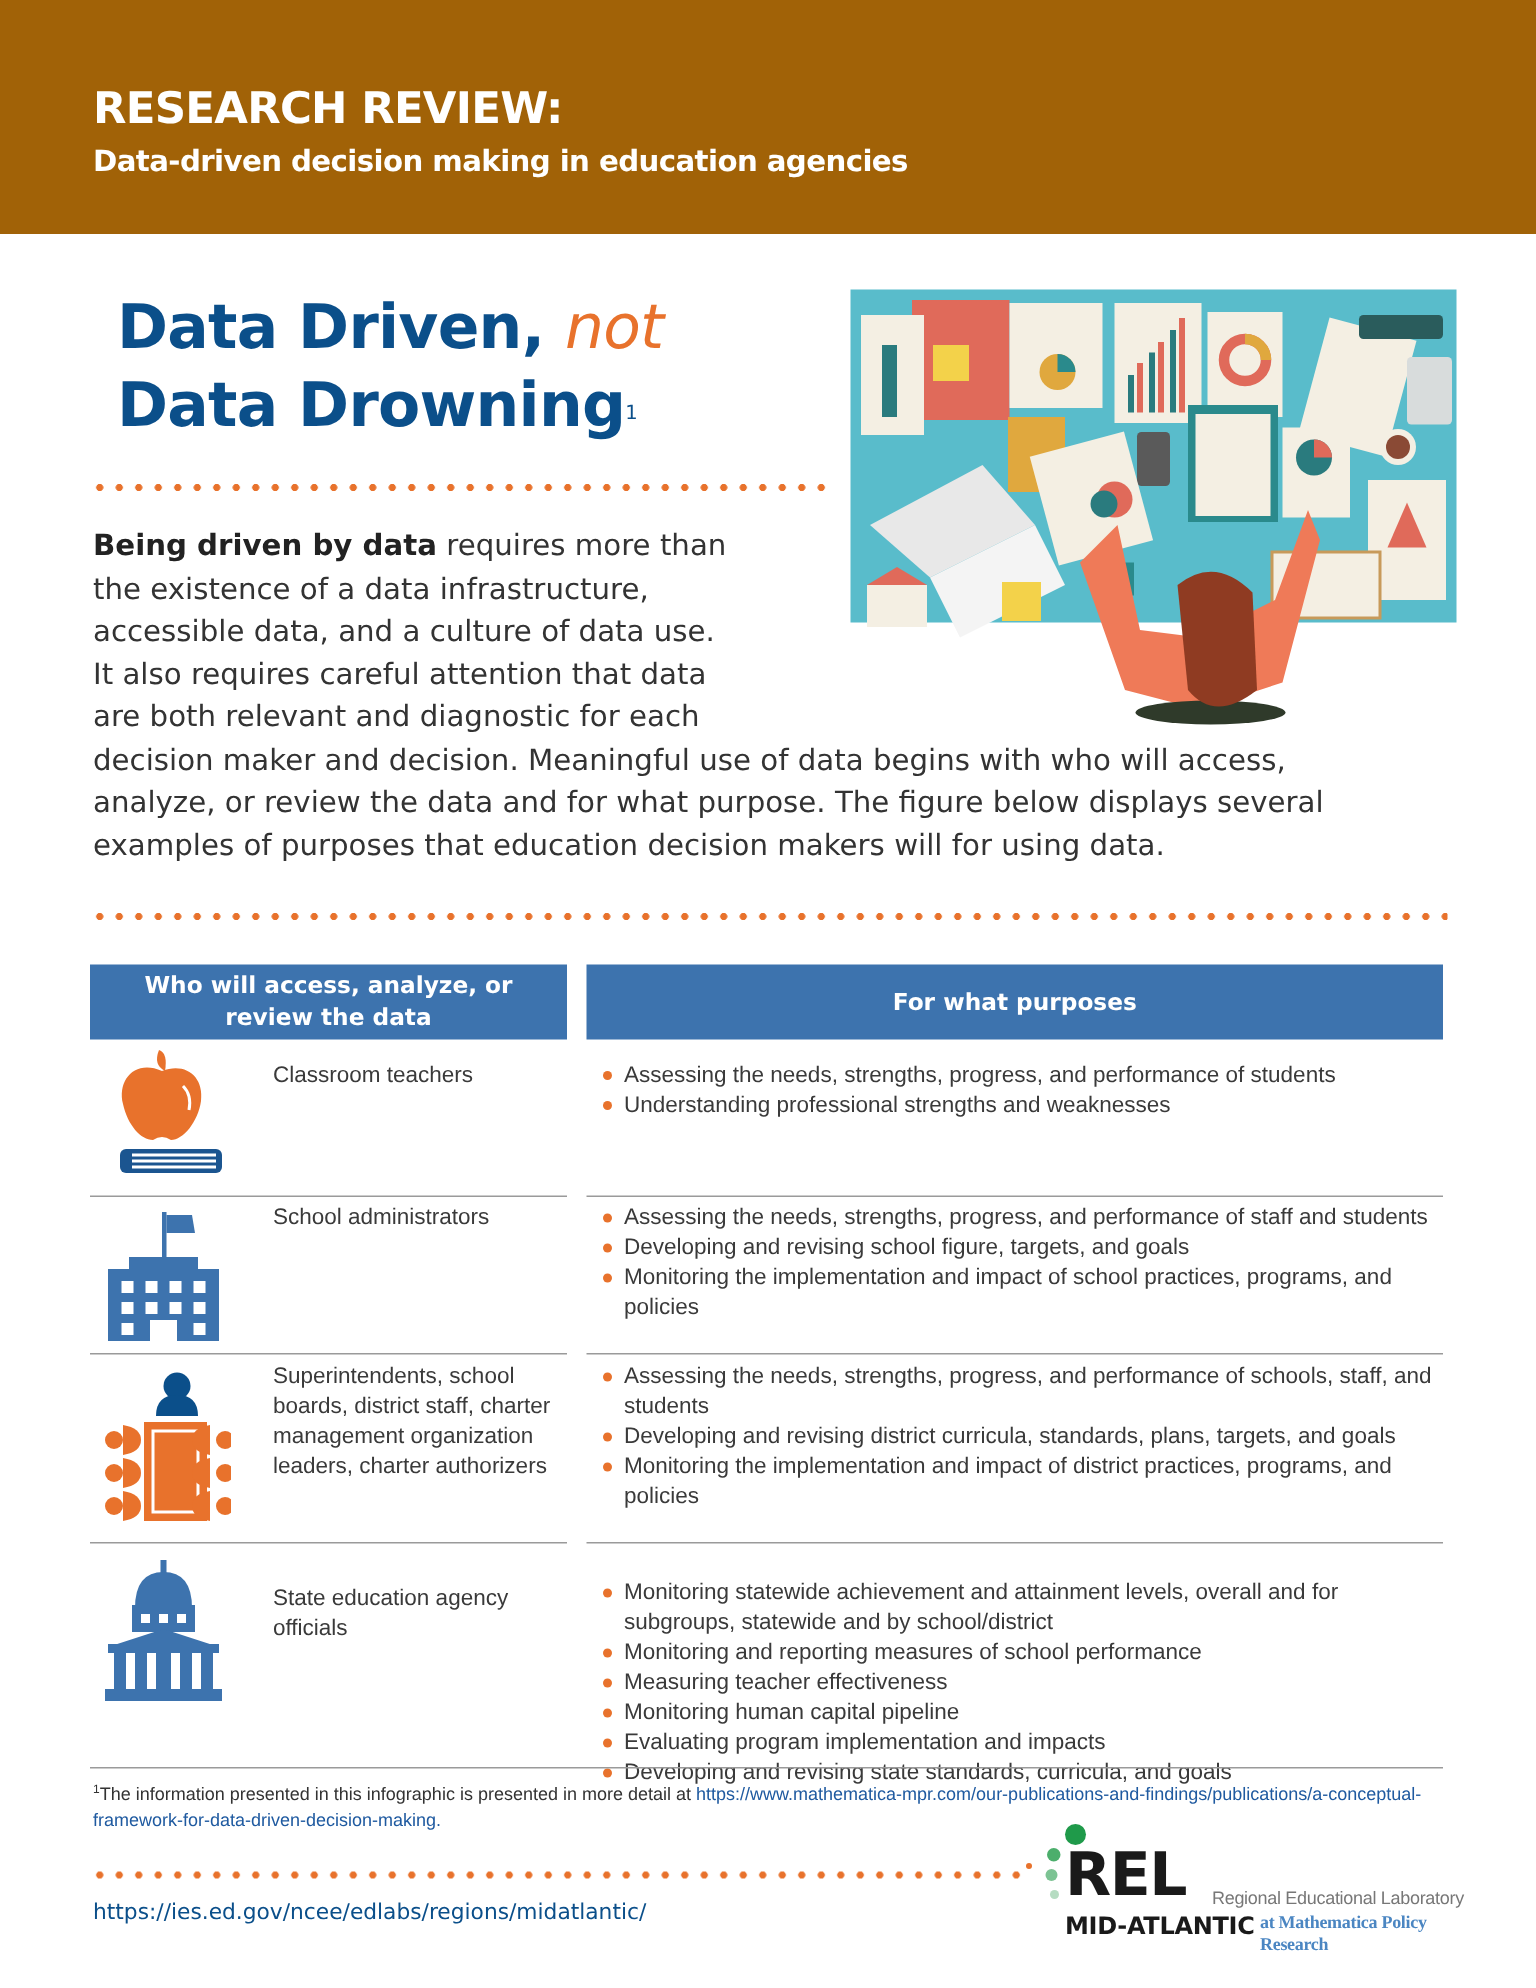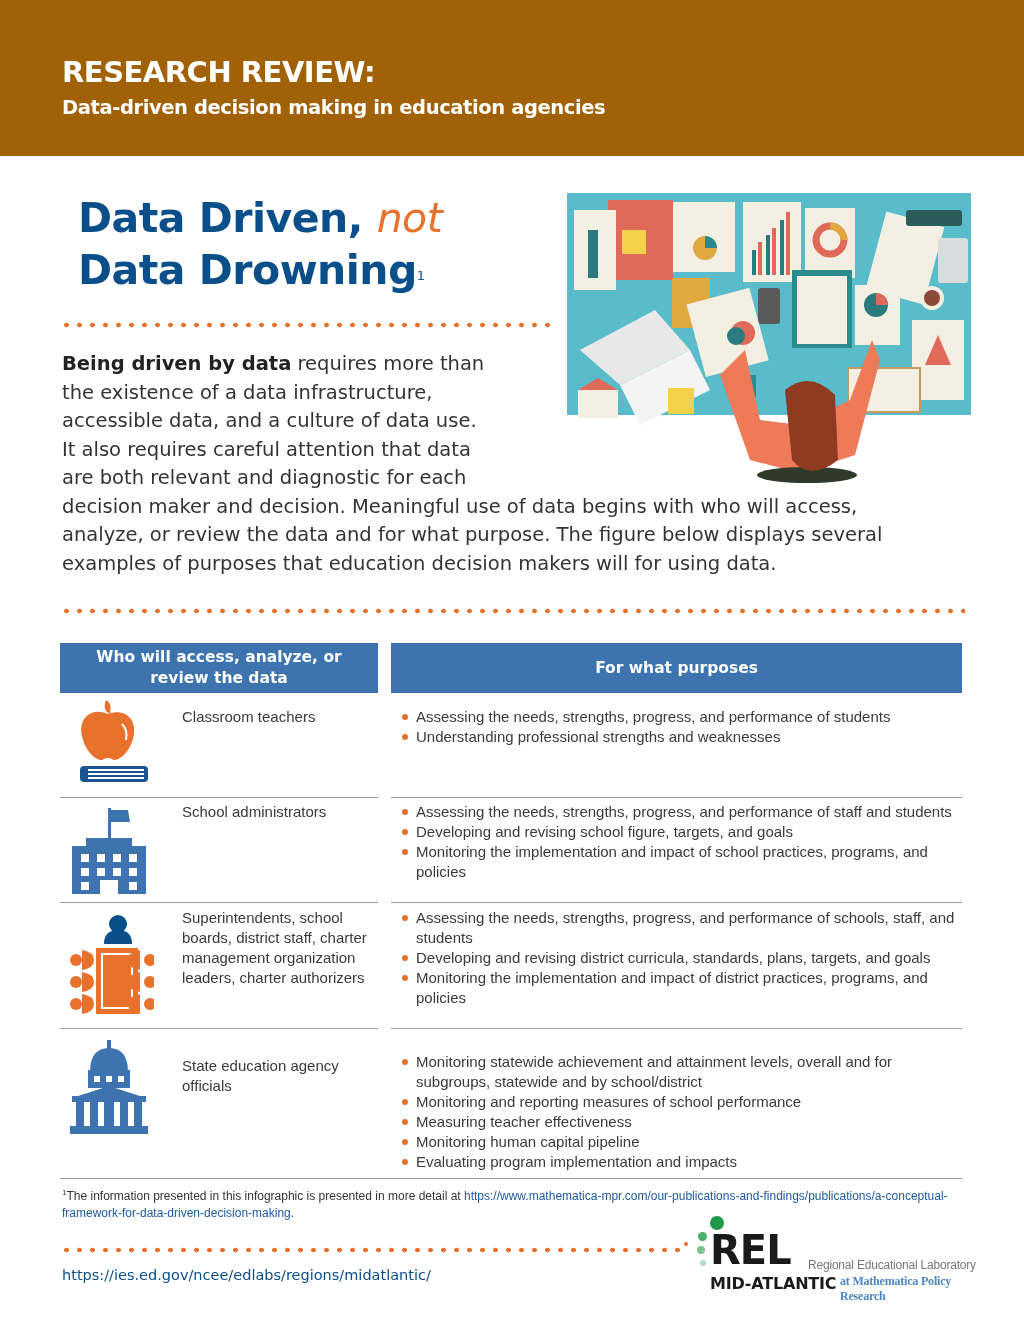--- a/index.html
+++ b/index.html
@@ -238,20 +238,21 @@
   <rect x="66" y="64" width="8" height="26" fill="#3d73ae"></rect>
   <rect x="2" y="88" width="78" height="8" fill="#3d73ae"></rect>
 </svg>
 <div class="who" style="top:1056px; width:190px;">State education agency officials</div>
 <ul class="purposes" style="top:1033px; width:560px;margin-top:19px;">
   <li>Monitoring statewide achievement and attainment levels, overall and for subgroups, statewide and by school/district</li>
   <li>Monitoring and reporting measures of school performance</li>
   <li>Measuring teacher effectiveness</li>
   <li>Monitoring human capital pipeline</li>
   <li>Evaluating program implementation and impacts</li>
+  <li>Developing and revising state standards, curricula, and goals</li>
 </ul>
 <div class="row-sep" style="left:60px; top:1178px; width:902px;"></div>
 
 <div class="footnote">
   <sup style="font-size:8px;">1</sup><span>The information presented in this infographic is presented in more detail at </span><a>https://www.mathematica-mpr.com/our-publications-and-findings/publications/a-conceptual-framework-for-data-driven-decision-making.</a>
 </div>
 
 <div class="dots" style="left:60px; top:1247px; width:622px;"></div>
 
 <a class="foot-url">https://ies.ed.gov/ncee/edlabs/regions/midatlantic/</a>

